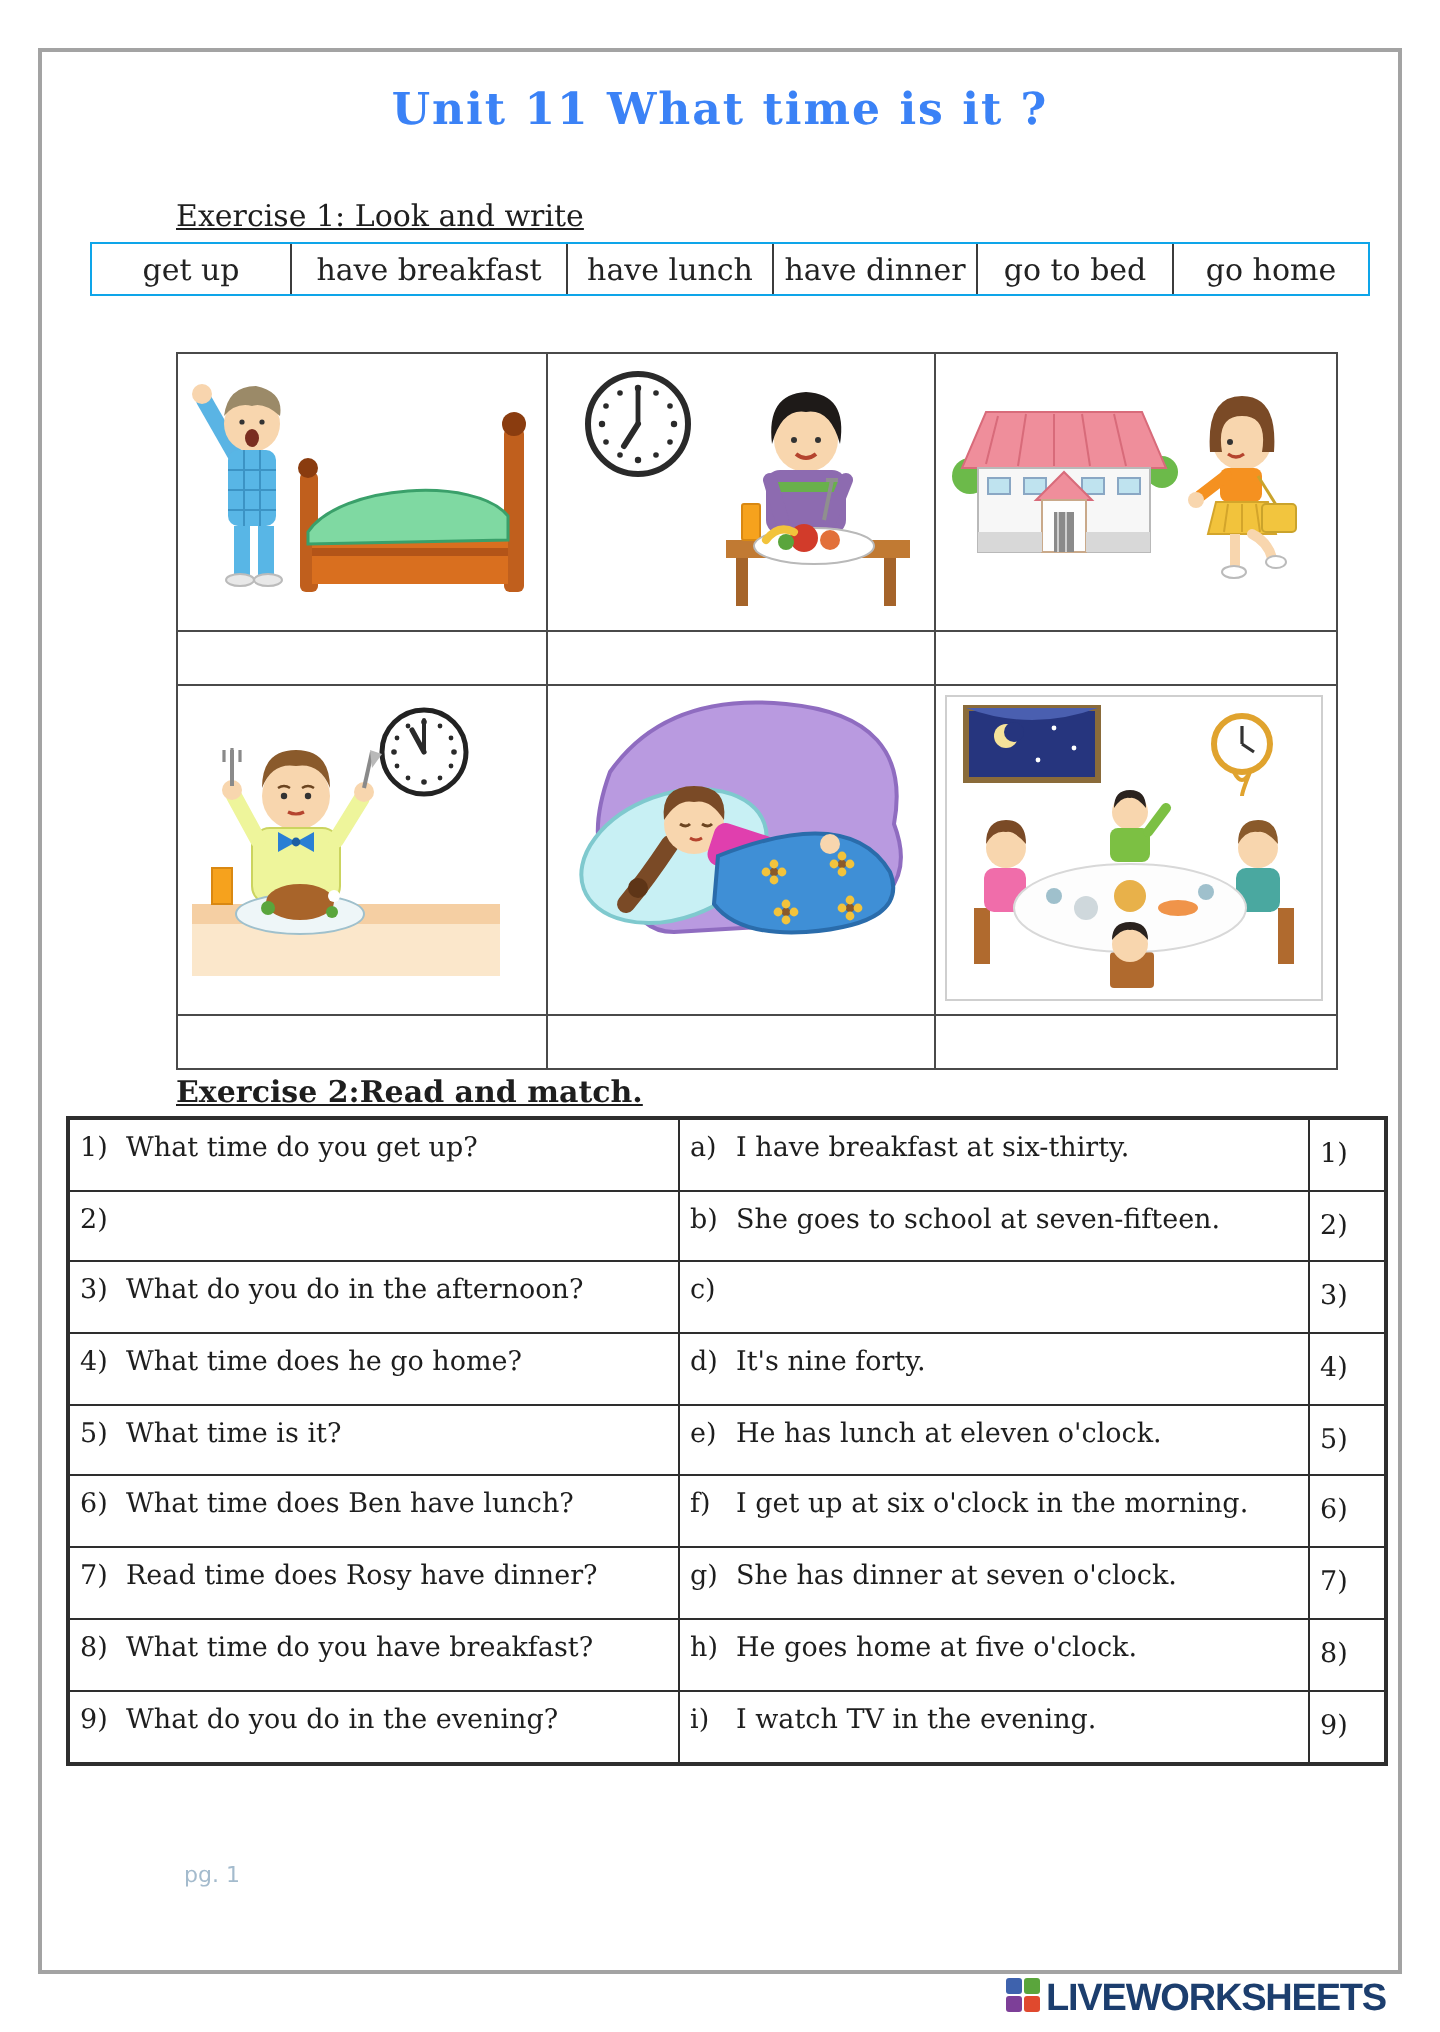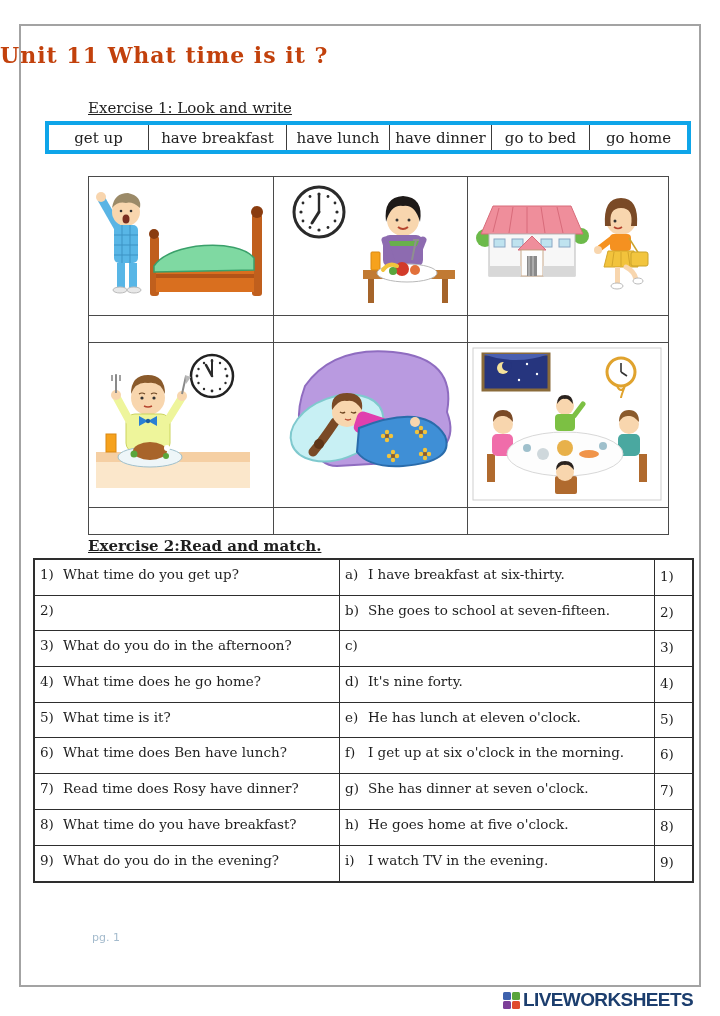--- a/index.html
+++ b/index.html
@@ -8,34 +8,34 @@
     background:#ffffff;
     font-family:"DejaVu Serif", serif;
     color:#222;
     overflow:hidden;
   }
   .sheet-border{
     position:absolute;left:19px;top:24px;width:678px;height:959px;
     border:2px solid #a3a3a3;background:#fff;
   }
   .title{
-    position:absolute;left:0;top:42px;width:720px;text-align:left;
-    font-size:22px;font-weight:bold;letter-spacing:1px;color:#c2410c;
+    position:absolute;left:0;top:42px;width:720px;text-align:center;
+    font-size:22px;font-weight:bold;letter-spacing:1px;color:#3b82f6;
   }
   .ex-heading{
     position:absolute;font-size:15px;color:#1e1e1e;
     text-decoration:underline;
   }
   .ex1-heading{left:88px;top:87px;margin-top:12px;}
   .ex2-heading{left:88px;top:537px;font-weight:bold;}
 
   
   .wordbank{
     position:absolute;left:45px;top:121px;display:flex;
-    border:4px solid #0ea5e9;height:25px;background:#fff;
+    border:1px solid #0ea5e9;height:25px;background:#fff;
   }
   .wordbank .wb-cell{
     display:flex;align-items:center;justify-content:center;
     font-size:15px;border-right:1px solid #3c3c3c;box-sizing:border-box;
   }
   .wordbank .wb-cell:last-child{border-right:none;}
 
   
   .picgrid{
     position:absolute;left:88px;top:176px;
@@ -64,21 +64,21 @@
   .m-row span{font-size:13.5px;color:#1e1e1e;line-height:1.25;}
   .m-num{display:inline-block;width:23px;flex:0 0 23px;}
 
   .pg{
     position:absolute;left:92px;top:931px;
     font-family:"DejaVu Sans", sans-serif;font-size:11px;color:#a4bbcd;
   }
 
   
   .brand{
-    position:absolute;left:503px;top:989px;display:flex;align-items:center;gap:3px;
+    position:absolute;left:503px;top:989px;display:flex;gap:3px;
     background:#fff;
   }
   .brand-icon{display:grid;grid-template-columns:8px 8px;grid-template-rows:8px 8px;gap:1px;}
   .brand-icon .sq{width:8px;height:8px;border-radius:1.5px;}
   .brand-text{
     font-family:"Liberation Sans", sans-serif;font-weight:bold;font-size:19px;
     color:#1c3e6e;letter-spacing:-0.6px;
   }
 </style>
 </head>

